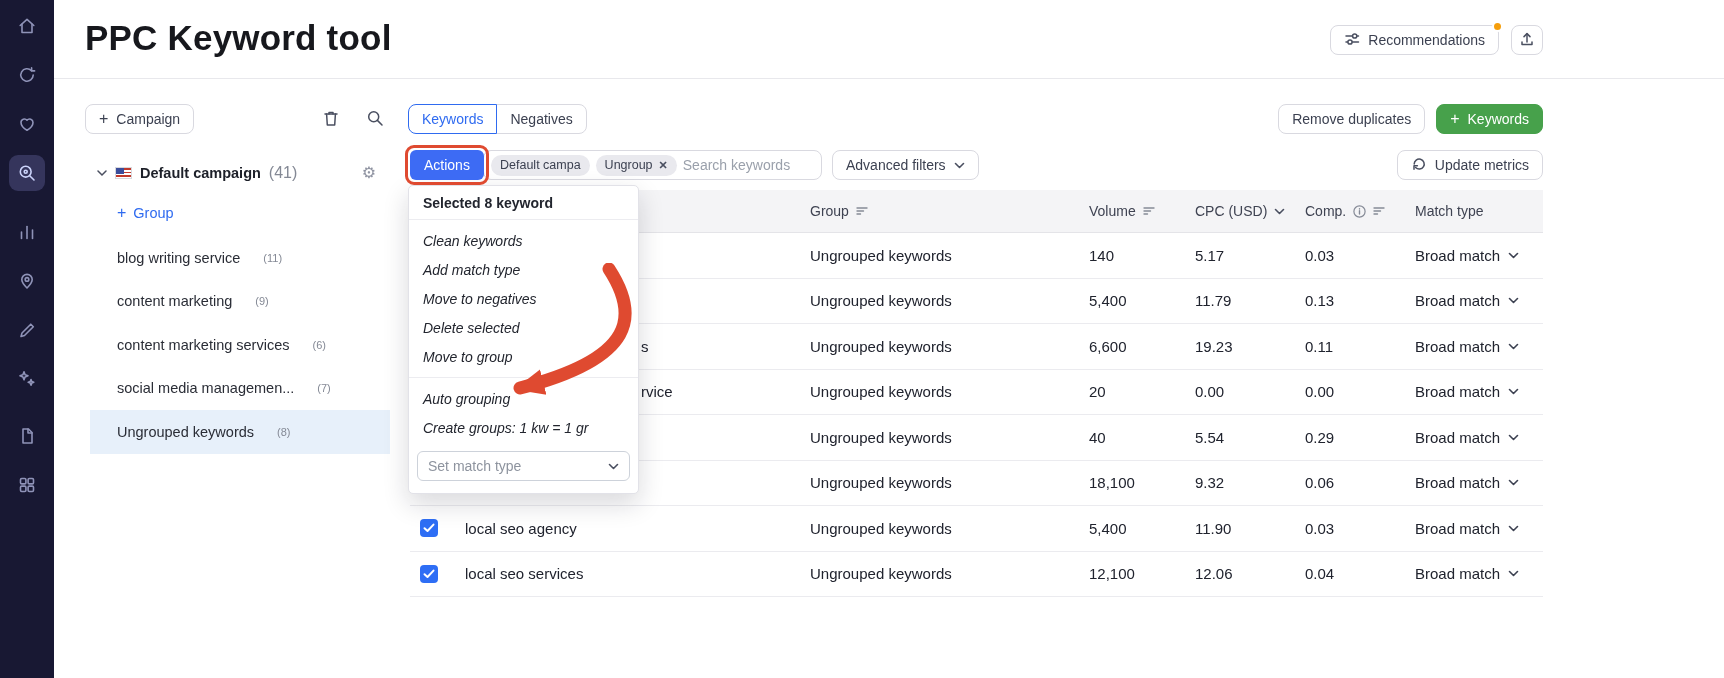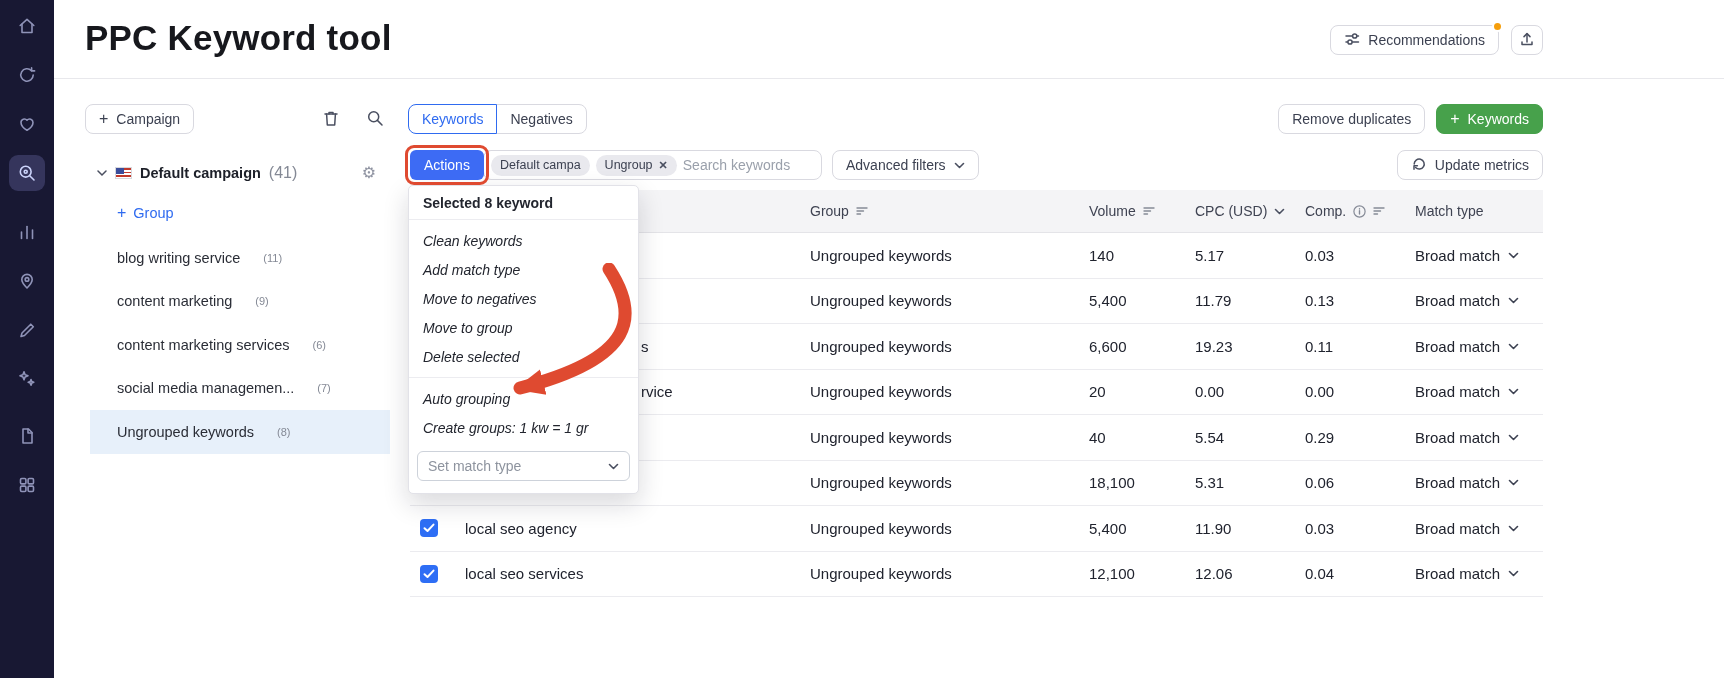--- a/index.html
+++ b/index.html
@@ -451,21 +451,21 @@
     <div class="col-cb">
           <span class="cb">
             <svg width="12" height="10" viewBox="0 0 12 10">
               <path d="M1.5 5.2 4.5 8 10.5 1.6" stroke="#fff" stroke-width="2" fill="none" stroke-linecap="round" stroke-linejoin="round"></path>
             </svg>
           </span>
         </div>
     <div class="col-kw"><span class="kw-text">local seo</span></div>
     <div class="col-group">Ungrouped keywords</div>
     <div class="col-vol">18,100</div>
-    <div class="col-cpc">5.31</div>
+    <div class="col-cpc">9.32</div>
     <div class="col-comp">0.06</div>
     <div class="col-match">
       <span class="match-label">Broad match</span>
       <svg class="chev mchev" viewBox="0 0 11 7">
             <path d="M1.5 1.5 5.5 5.5 9.5 1.5"></path>
           </svg>
     </div>
   </div>
       <div class="trow">
     <div class="col-cb">
@@ -509,22 +509,22 @@
   </div>
     </div>
 </div>
 
 <div class="menu">
   <div class="menu-title">Selected 8 keyword</div>
   <ul id="menu-list-1">
       <li class="menu-item">Clean keywords</li>
       <li class="menu-item">Add match type</li>
       <li class="menu-item">Move to negatives</li>
+      <li class="menu-item">Delete selected</li>
       <li class="menu-item">Move to group</li>
-      <li class="menu-item">Delete selected</li>
     </ul>
   <div class="sep"></div>
   <ul id="menu-list-2">
       <li class="menu-item">Auto grouping</li>
       <li class="menu-item">Create groups: 1 kw = 1 gr</li>
     </ul>
   <div class="match-select">
     <span>Set match type</span>
     <svg class="chev" viewBox="0 0 11 7">
         <path d="M1.5 1.5 5.5 5.5 9.5 1.5"></path>

